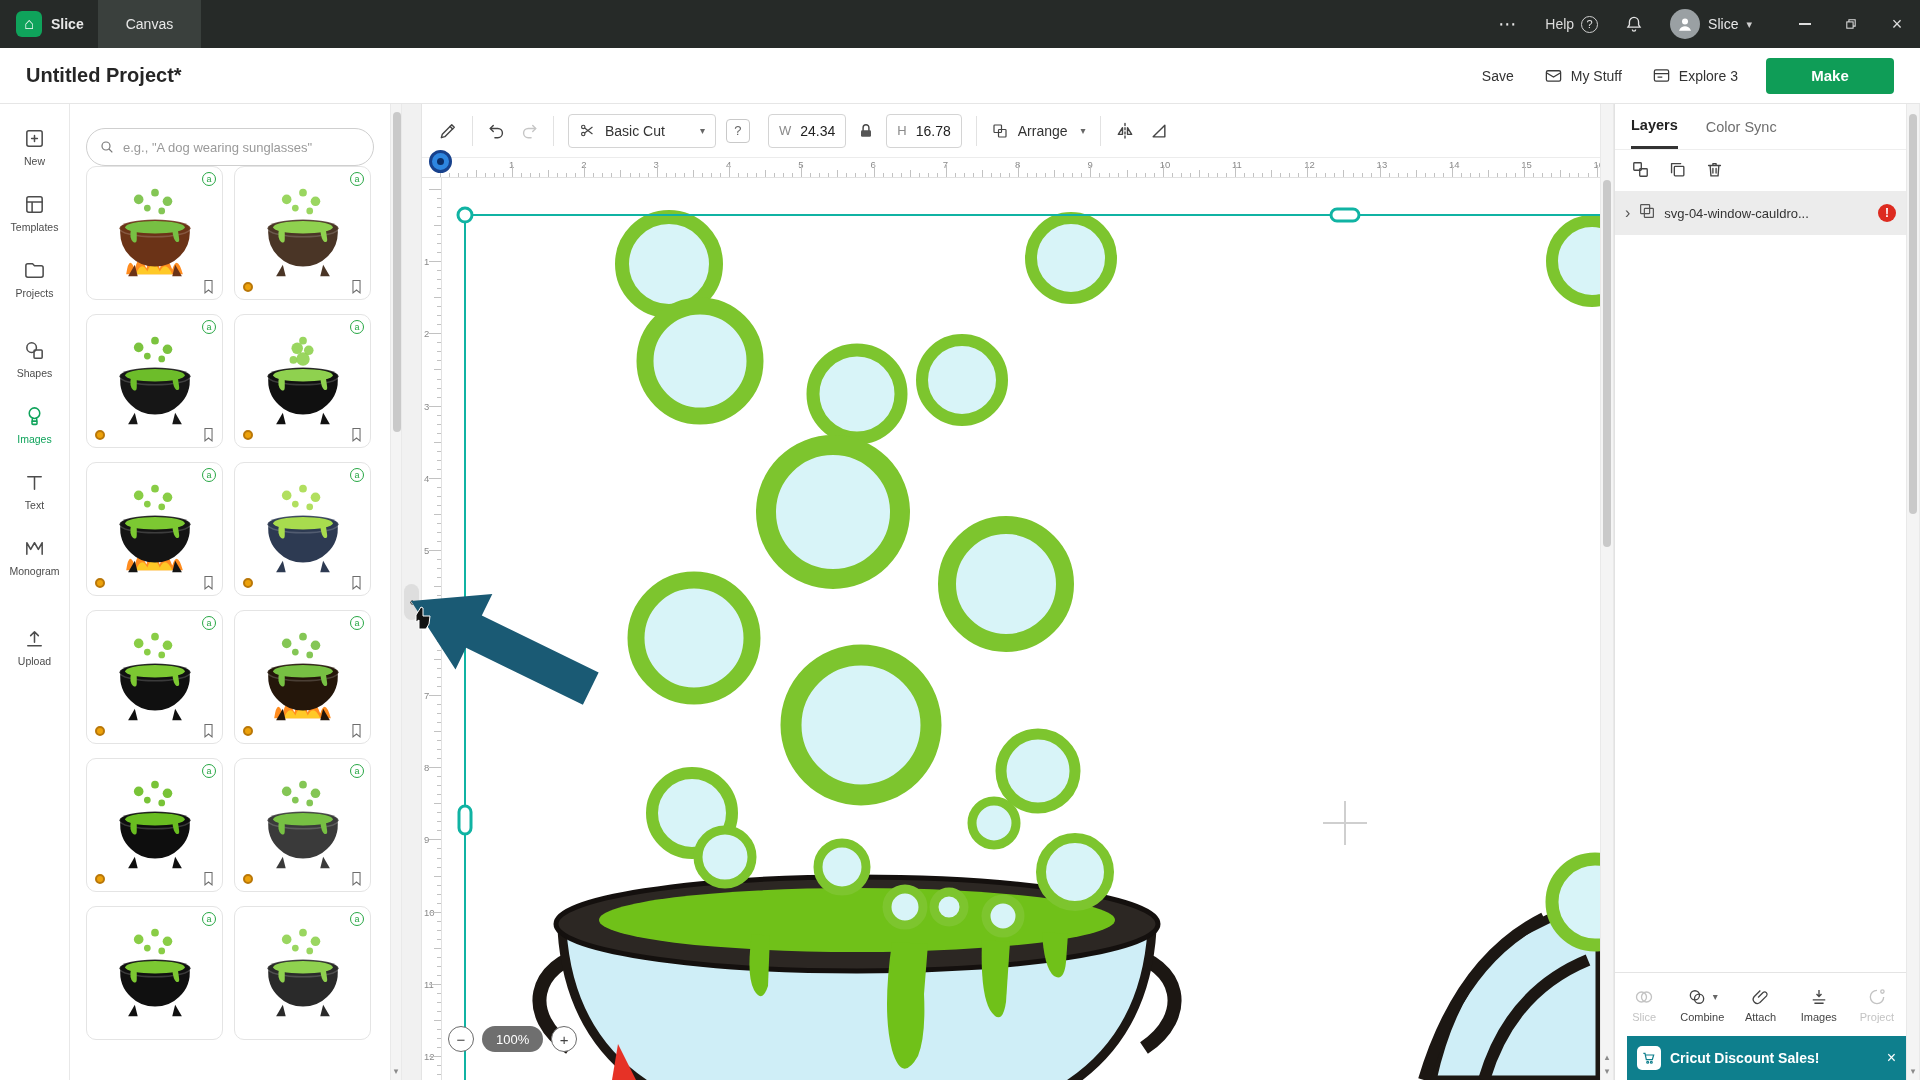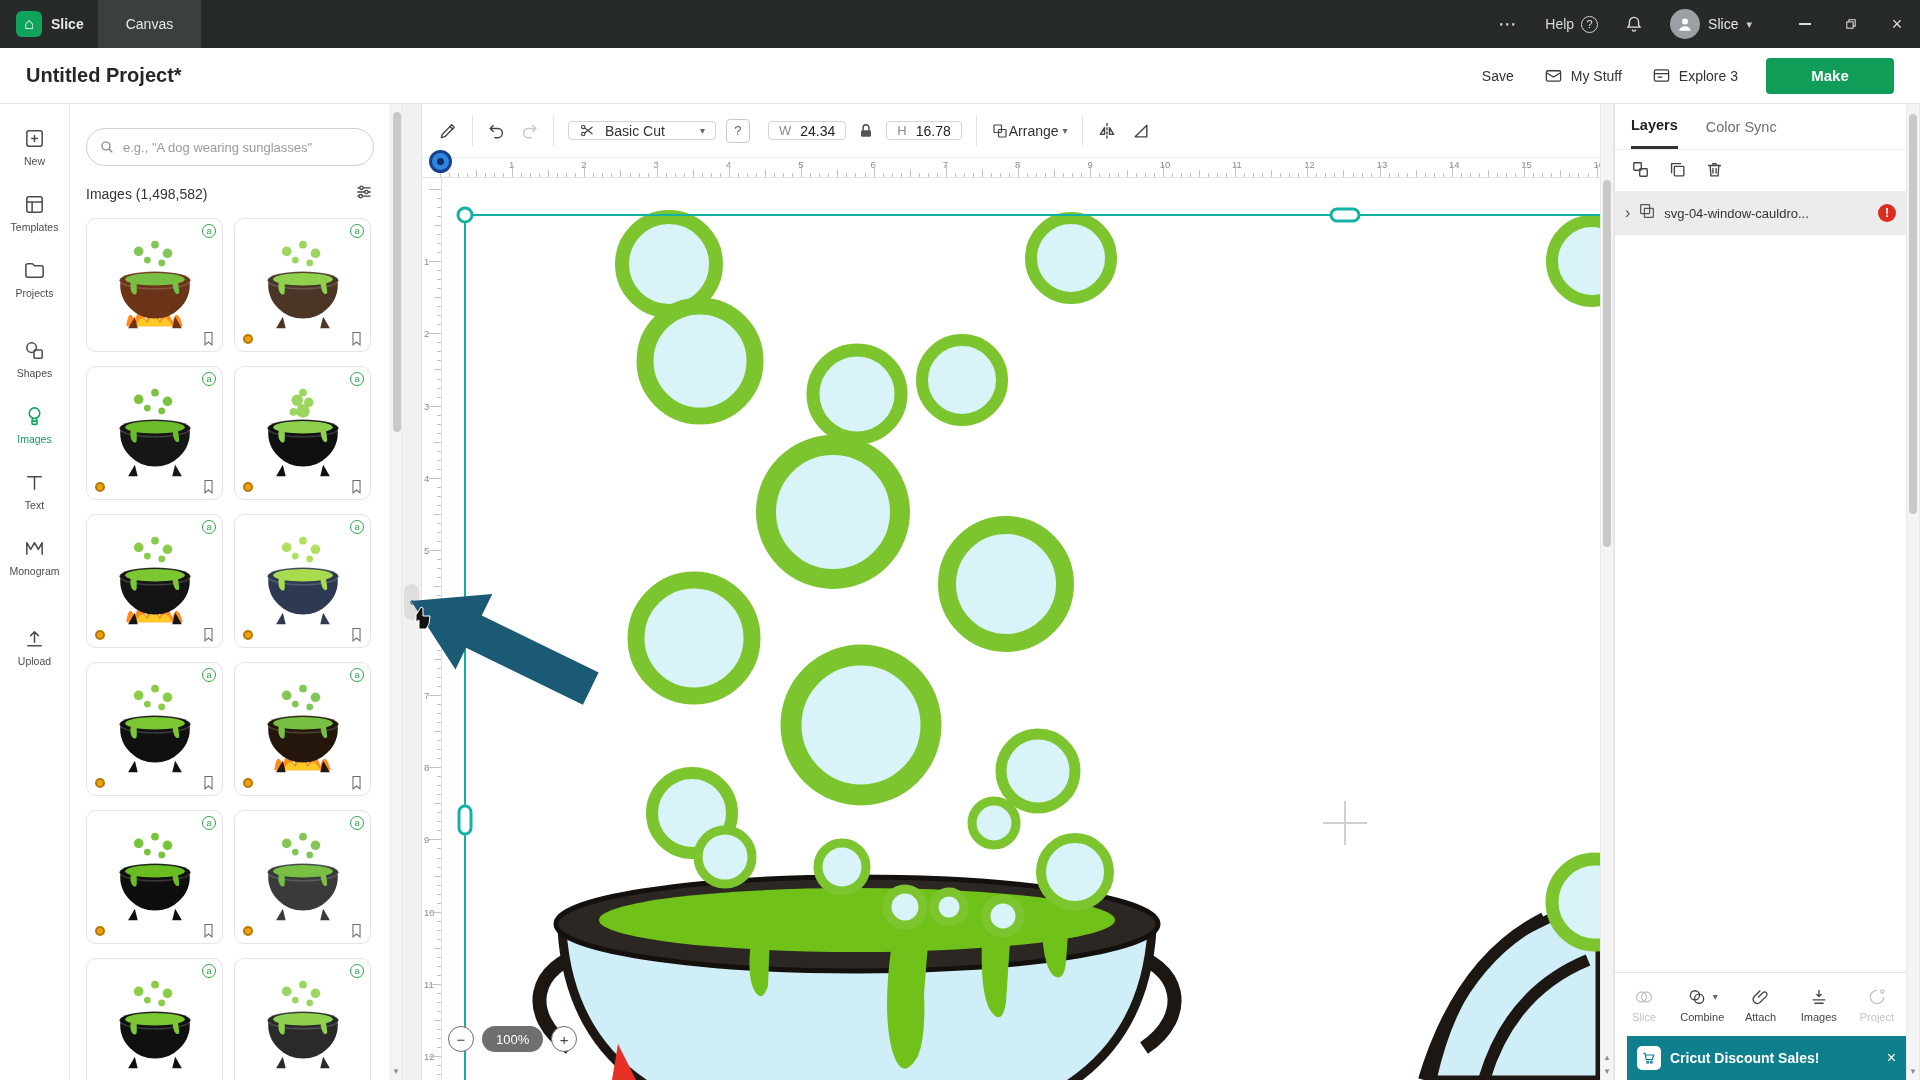--- a/index.html
+++ b/index.html
@@ -72,29 +72,29 @@
   .window-scroll{left:1906px;width:14px}
 
   
   .canvas-area{position:absolute;left:422px;top:104px;width:1178px;height:976px;background:#fff;overflow:hidden}
   #design-svg{position:absolute;left:0;top:0;width:1178px;height:976px;z-index:1}
   .canvas-toolbar{position:absolute;left:0;top:0;width:100%;height:54px;background:#fff;border-bottom:1px solid #ececec;display:flex;align-items:center;padding:0 16px;z-index:6}
   .tb-ic{display:flex;align-items:center;justify-content:center;color:#444}
   .tb-ic svg{width:20px;height:20px;stroke:currentColor;fill:none;stroke-width:1.7;stroke-linecap:round;stroke-linejoin:round}
   .tb-ic.disabled{color:#c6c6c6}
   .tb-sep{width:1px;height:30px;background:#e2e2e2;margin:0 14px}
-  .tb-box{display:flex;align-items:center;gap:9px;height:19px;border:1px solid #d4d4d4;border-radius:4px;padding:0 10px;color:#333;font-size:14px}
+  .tb-box{display:flex;align-items:center;gap:9px;height:34px;border:1px solid #d4d4d4;border-radius:4px;padding:0 10px;color:#333;font-size:14px}
   .tb-box svg{width:17px;height:17px;stroke:#444;fill:none;stroke-width:1.6}
   .caret-dn{font-size:10px;color:#666;margin-left:4px}
   .q-box{width:24px;height:24px;border:1px solid #c9c9c9;border-radius:4px;display:flex;align-items:center;justify-content:center;font-size:13px;color:#666;margin-left:10px}
   .wh-box{margin-left:18px}
   .wh-box .lbl{color:#8a8a8a;font-size:13px}
   .wh-box .val{color:#222}
   .lock-ic{margin:0 10px}
-  .arrange-group{display:flex;align-items:center;gap:0;color:#333;font-size:14px}
+  .arrange-group{display:flex;align-items:center;gap:9px;color:#333;font-size:14px}
   .hruler{position:absolute;left:0;top:54px;height:20px;right:0;background:#fff;border-bottom:1px solid #e1e1e1;z-index:5}
   .hruler .tick{position:absolute;bottom:0;width:1px;background:#c2c2c2}
   .hruler .t1{height:4px}.hruler .t2{height:7px}.hruler .t3{height:12px}
   .rnum{position:absolute;font-size:9.5px;color:#8a8a8a}
   .hruler .rnum{top:1px}
   .vruler{position:absolute;left:0;top:74px;width:20px;bottom:0;background:#fff;border-right:1px solid #e1e1e1;z-index:5}
   .vruler .tick{position:absolute;right:0;height:1px;background:#c2c2c2}
   .vruler .t1{width:4px}.vruler .t2{width:7px}.vruler .t3{width:12px}
   .vruler .rnum{left:2px}
   .origin-btn{position:absolute;left:7px;top:46px;width:23px;height:23px;border-radius:50%;background:#2e86e0;border:3px solid #17418c;z-index:7;display:flex;align-items:center;justify-content:center}
@@ -264,31 +264,20 @@
     </div>
   </div>
 
   <div class="img-panel">
     <div class="search-wrap">
       <svg viewBox="0 0 24 24">
           <circle cx="10.5" cy="10.5" r="6"></circle>
           <path d="M15 15l5 5"></path>
         </svg>
       <input type="text" placeholder="e.g., &quot;A dog wearing sunglasses&quot;" style="">
-    </div>
-    <div class="results-row">
-      <span class="results-lbl">Images (1,498,582)</span>
-      <span class="filter-ic">
-        <svg viewBox="0 0 24 24">
-            <path d="M4 7h16M4 12h16M4 17h16"></path>
-            <circle cx="9" cy="7" r="2" fill="#fff"></circle>
-            <circle cx="15" cy="12" r="2" fill="#fff"></circle>
-            <circle cx="8" cy="17" r="2" fill="#fff"></circle>
-          </svg>
-      </span>
     </div>
     <div class="tile-grid" id="tile-grid">
         <div class="tile">
           <svg class="art" viewBox="0 0 100 100">
             <circle cx="33" cy="15" r="5" fill="#77c043" opacity="0.9"></circle>
             <circle cx="50" cy="8" r="4" fill="#77c043" opacity="0.9"></circle>
             <circle cx="63" cy="17" r="5" fill="#77c043" opacity="0.9"></circle>
             <circle cx="42" cy="24" r="3.5" fill="#77c043" opacity="0.9"></circle>
             <circle cx="57" cy="27" r="3.5" fill="#77c043" opacity="0.9"></circle>
             <path d="M20 93 Q23 72 29 88 Q33 68 41 87 Q47 64 55 87 Q61 68 68 88 Q73 72 79 93 Z" fill="#ff8c1f"></path>

